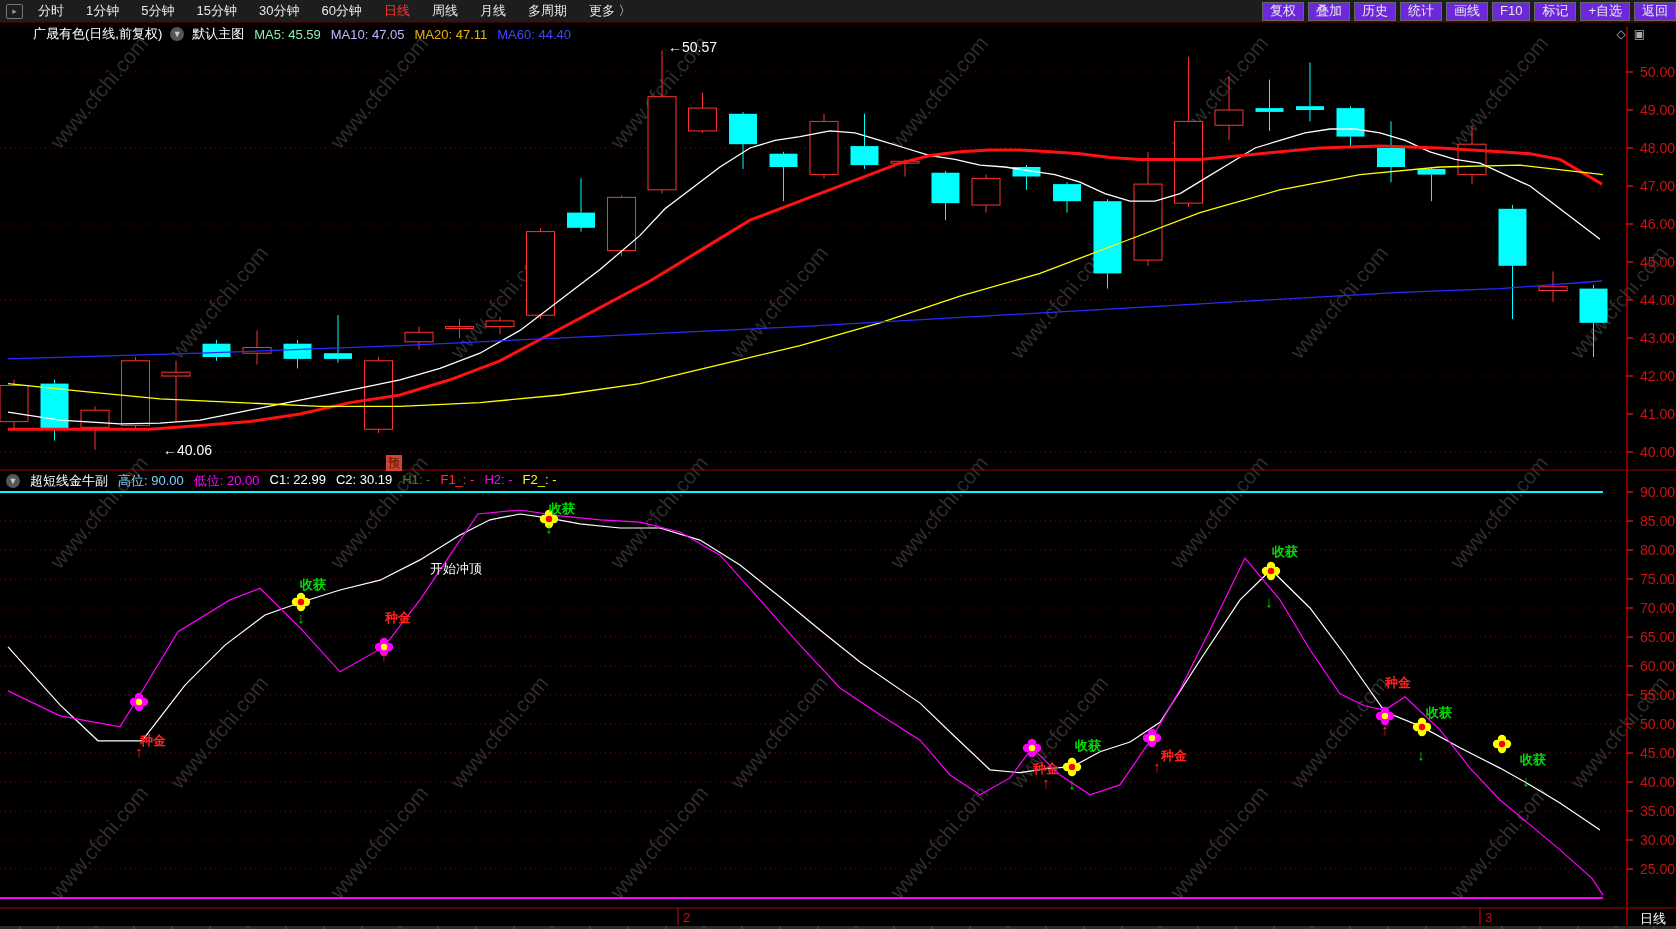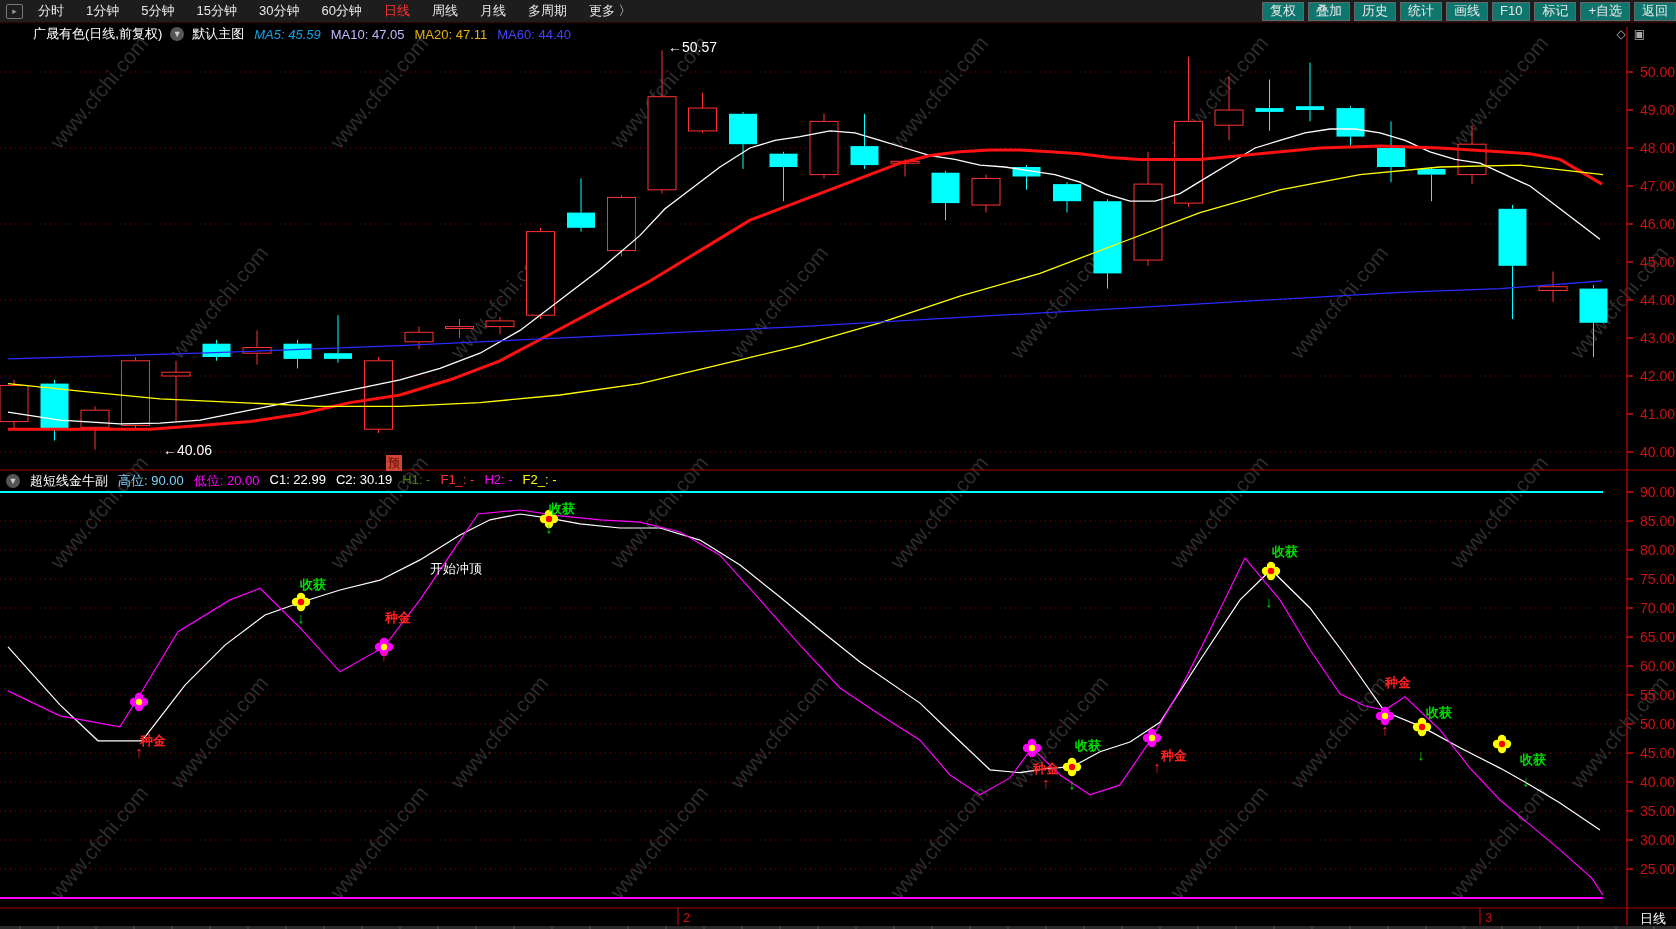--- a/index.html
+++ b/index.html
@@ -5,21 +5,21 @@
   html,body{margin:0;padding:0;background:#000;width:1676px;height:929px;overflow:hidden;
     font-family:"Liberation Sans","DejaVu Sans",sans-serif;}
   #app{position:relative;width:1676px;height:929px;background:#000;}
   
   #topbar{position:absolute;left:0;top:0;width:1676px;height:22px;background:#1d1d1d;
     display:flex;align-items:center;font-size:13px;color:#ddd;border-bottom:1px solid #3a0000;}
   #topbar-left{display:flex;align-items:center;gap:0;}
   .tb-item{padding:0 11px;cursor:pointer;white-space:nowrap;color:#e8e8e8;}
   .tb-item.active{color:#ff3232;}
   #topbar-right{margin-left:auto;display:flex;align-items:center;}
-  .tb-btn{border:1px solid #666;background:#0f766e;color:#e8e8e8;font-size:13px;
+  .tb-btn{border:1px solid #666;background:#6d28d9;color:#e8e8e8;font-size:13px;
     padding:0 7px;margin-left:4px;height:17px;line-height:16px;cursor:pointer;white-space:nowrap;}
   .winicon{display:inline-block;width:15px;height:13px;border:1px solid #777;border-radius:2px;
     margin:0 4px 0 6px;color:#999;font-size:9px;line-height:12px;text-align:center;}
   
   #row2{position:absolute;left:0;top:23px;width:1676px;height:22px;background:#000;
     display:flex;align-items:center;font-size:13px;color:#fff;padding-left:25px;}
   #row2 .seg{margin-left:8px;white-space:nowrap;}
   .circ-icon{display:inline-flex;align-items:center;justify-content:center;width:14px;height:14px;
     border-radius:50%;background:#555;color:#ccc;font-size:9px;margin-left:8px;}
   .ma-item{margin-left:10px;white-space:nowrap;}
@@ -68,21 +68,21 @@
         <span class="tb-btn">+自选</span>
         <span class="tb-btn">返回</span>
       </div>
   </div>
 
   <div id="row2">
     <span class="seg">广晟有色(日线,前复权)</span>
     <span class="circ-icon">▼</span>
     <span class="seg">默认主图</span>
     <span id="ma-values" style="display:flex;">
-        <span class="ma-item" style="color: #0ea5e9; font-style: italic;">MA5: 45.59</span>
+        <span class="ma-item" style="color: #86efac;">MA5: 45.59</span>
         <span class="ma-item" style="color: #c4b5fd; text-align: center;">MA10: 47.05</span>
         <span class="ma-item" style="color: #eab308;">MA20: 47.11</span>
         <span class="ma-item" style="color: rgb(68, 68, 255);">MA60: 44.40</span>
       </span>
     <span id="row2-icons">
       <span>◇</span>
       <span>▣</span>
     </span>
   </div>
 

